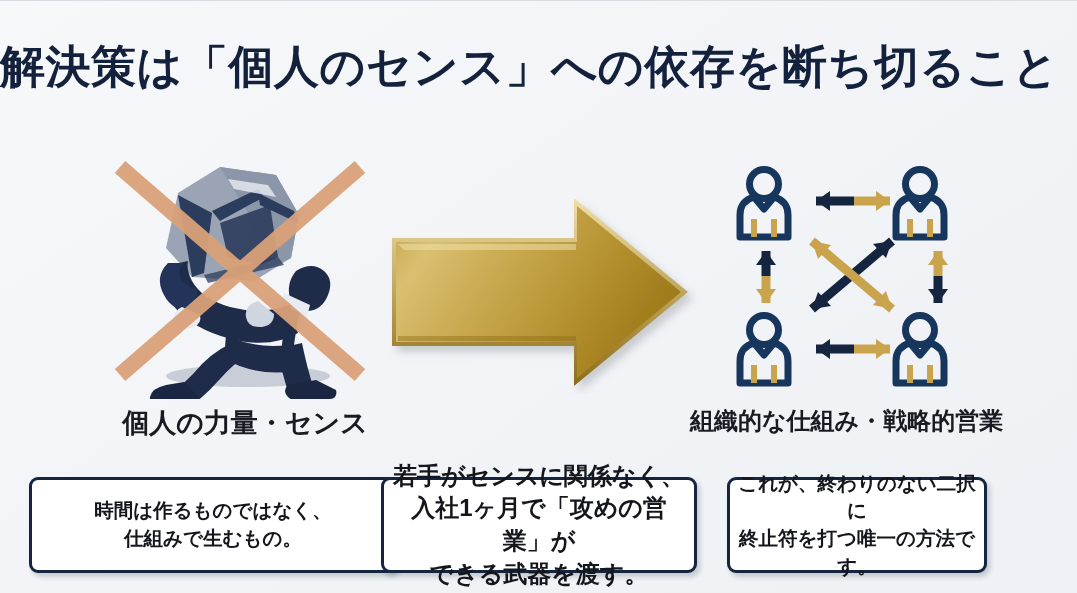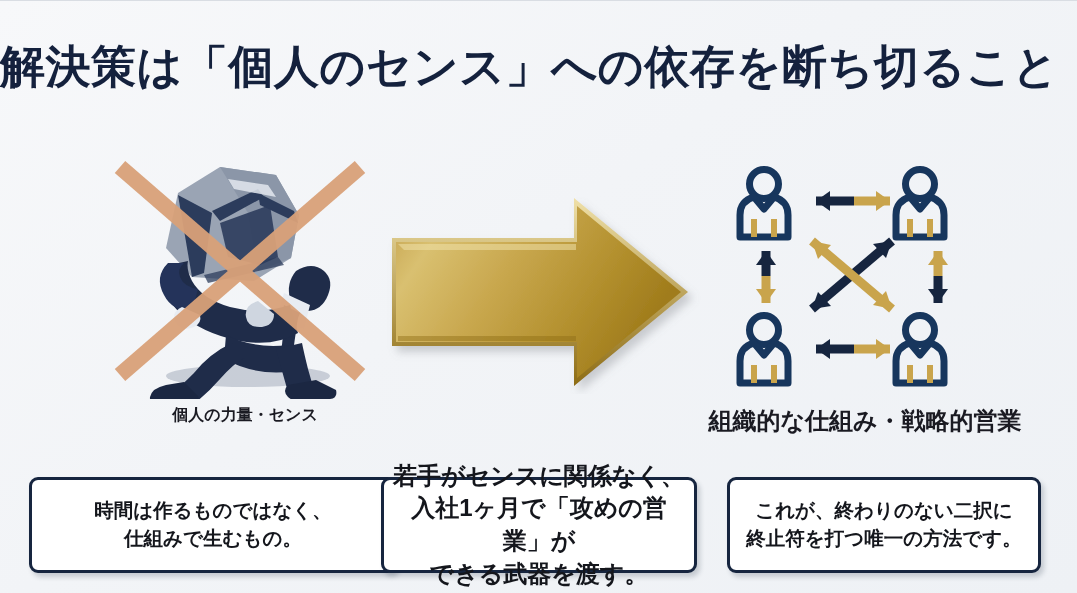--- a/index.html
+++ b/index.html
@@ -48,21 +48,21 @@
     height: 246px;
   }
   #left-svg { display: block; width: 272px; height: 246px; }
 
   #left-caption {
     position: absolute;
     left: 70px;
     top: 404px;
     width: 350px;
     text-align: center;
-    font-size: 16px;
+    font-size: 27px;
     font-weight: 700;
     color: #1a1a22;
     white-space: nowrap;
   }
 
   
   #center-arrow {
     position: absolute;
     left: 378px;
     top: 193px;
@@ -79,21 +79,20 @@
     width: 240px;
     height: 232px;
   }
   #right-svg { display: block; width: 240px; height: 232px; }
 
   #right-caption {
     position: absolute;
     left: 690px;
     top: 404px;
     width: 350px;
-    text-align: center;
     font-size: 24px;
     font-weight: 700;
     color: #1a1a22;
     white-space: nowrap;
   }
 
   
   .msg-box {
     position: absolute;
     top: 476px;
@@ -102,21 +101,21 @@
     border: 3px solid #16253f;
     border-radius: 9px;
     box-sizing: border-box;
     box-shadow: 3px 4px 5px rgba(26, 38, 60, 0.20);
     display: flex;
     align-items: center;
     justify-content: center;
   }
   #box-1 { left: 29px;  width: 368px; }
   #box-2 { left: 381px; width: 316px; }
-  #box-3 { left: 727px; width: 314px; }
+  #box-3 { left: 727px; width: 260px; }
 
   .msg-text {
     text-align: center;
     font-size: 19.5px;
     font-weight: 700;
     color: #14161c;
     line-height: 1.42;
     padding: 0 8px;
     white-space: pre-line;
   }

